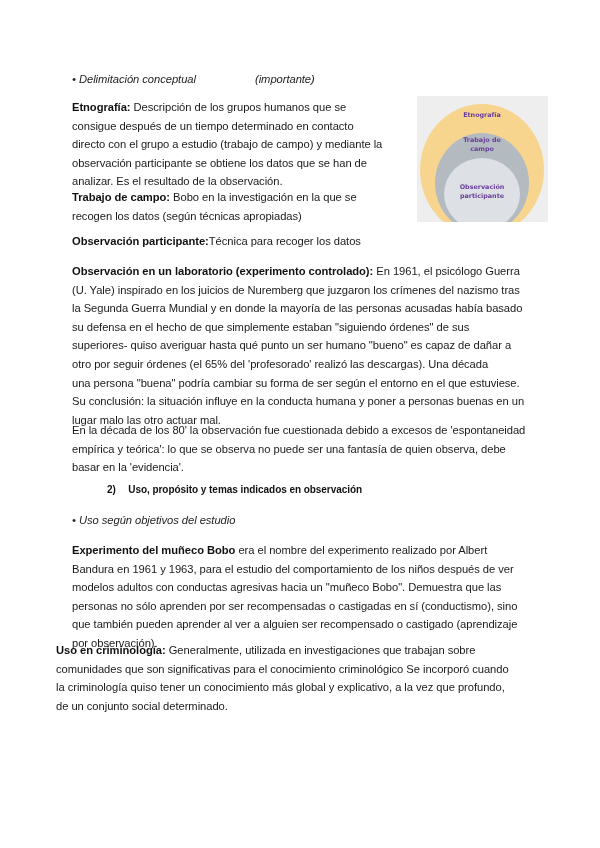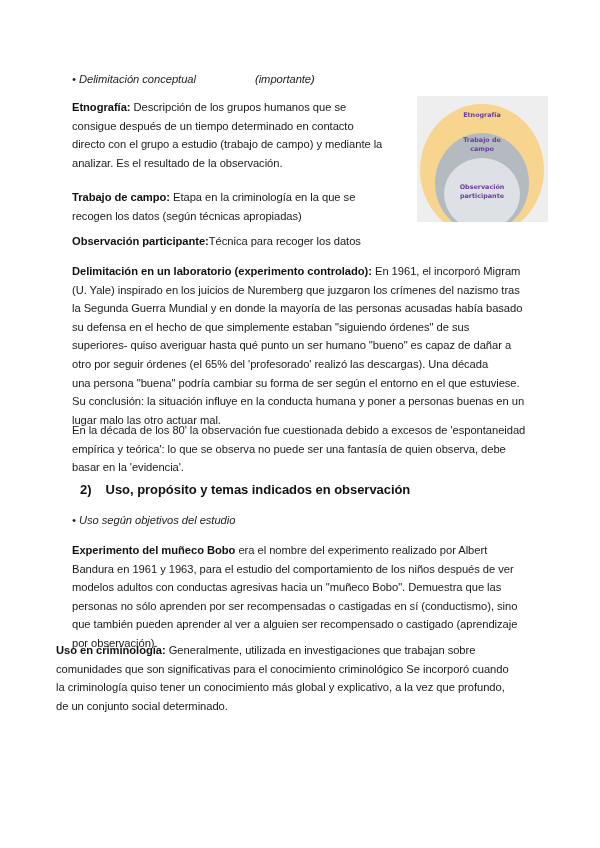--- a/index.html
+++ b/index.html
@@ -22,64 +22,65 @@
   <div class="abs line bullet-it" style="left:72px; top:70px;">
     <span>•</span>
     <span>Delimitación conceptual</span>
   </div>
   <div class="abs line bullet-it" style="left:255px; top:70px;">(importante)</div>
 
   <div class="abs line" style="left:72px; top:98px; width:320px;">
     <p><b>Etnografía:</b><span> Descripción de los grupos humanos que se</span></p>
     <p>consigue después de un tiempo determinado en contacto</p>
     <p>directo con el grupo a estudio (trabajo de campo) y mediante la</p>
+    <p>observación participante se obtiene los datos que se han de</p>
     <p>analizar. Es el resultado de la observación.</p>
   </div>
 
   <div class="diagram" style="background: rgb(238, 238, 238);">
     <svg width="131" height="126" viewBox="0 0 131 126">
       <ellipse id="outer-c" cx="65" cy="74" rx="62" ry="66" fill="#f7d58f"></ellipse>
       <ellipse id="mid-c" cx="65" cy="87" rx="47" ry="50" fill="#b3bbc1"></ellipse>
       <ellipse id="inner-c" cx="65" cy="98" rx="38" ry="36" fill="#dde1e5"></ellipse>
       <text class="dlabel" x="65" y="21" fill="#6a3d9a" text-anchor="middle" font-size="6.4" font-weight="bold" font-family="&quot;DejaVu Sans&quot;, sans-serif">Etnografía</text>
       <text class="dlabel" x="65" y="46" fill="#6a3d9a" text-anchor="middle" font-size="6.4" font-weight="bold" font-family="&quot;DejaVu Sans&quot;, sans-serif">Trabajo de</text>
       <text class="dlabel" x="65" y="55" fill="#6a3d9a" text-anchor="middle" font-size="6.4" font-weight="bold" font-family="&quot;DejaVu Sans&quot;, sans-serif">campo</text>
       <text class="dlabel" x="65" y="93" fill="#6a3d9a" text-anchor="middle" font-size="6.4" font-weight="bold" font-family="&quot;DejaVu Sans&quot;, sans-serif">Observación</text>
       <text class="dlabel" x="65" y="102" fill="#6a3d9a" text-anchor="middle" font-size="6.4" font-weight="bold" font-family="&quot;DejaVu Sans&quot;, sans-serif">participante</text>
     </svg>
   </div>
 
   <div class="abs line" style="left:72px; top:188px; width:330px;">
-    <p><b>Trabajo de campo:</b><span> Etapa en la criminología en la que se</span></p>
+    <p><b>Trabajo de campo:</b><span> Bobo en la investigación en la que se</span></p>
     <p>recogen los datos (según técnicas apropiadas)</p>
   </div>
 
   <div class="abs line" style="left:72px; top:232px; width:400px;">
     <p><b>Observación participante:</b><span>Técnica para recoger los datos</span></p>
   </div>
 
   <div class="abs line" style="left:72px; top:262px; width:470px;">
-    <p><b>Delimitación en un laboratorio (experimento controlado):</b><span>  En 1961, el incorporó Migram</span></p>
+    <p><b>Observación en un laboratorio (experimento controlado):</b><span>  En 1961, el psicólogo Guerra</span></p>
     <p>(U. Yale) inspirado en los juicios de Nuremberg que juzgaron los crímenes del nazismo tras</p>
     <p>la Segunda Guerra Mundial y en donde la mayoría de las personas acusadas había basado</p>
     <p>su defensa en el hecho de que simplemente estaban "siguiendo órdenes" de sus</p>
     <p>superiores- quiso averiguar hasta qué punto un ser humano "bueno" es capaz de dañar a</p>
     <p>otro por seguir órdenes (el 65% del 'profesorado' realizó las descargas). Una década</p>
     <p>una persona "buena" podría cambiar su forma de ser según el entorno en el que estuviese.</p>
     <p>Su conclusión: la situación influye en la conducta humana y poner a personas buenas en un</p>
     <p>lugar malo las otro actuar mal.</p>
   </div>
 
   <div class="abs line" style="left:72px; top:421px; width:470px;">
     <p>En la década de los 80' la observación fue cuestionada debido a excesos de 'espontaneidad</p>
     <p>empírica y teórica': lo que se observa no puede ser una fantasía de quien observa, debe</p>
     <p>basar en la 'evidencia'.</p>
   </div>
 
-  <div class="abs line b" style="left:80px; top:481px; font-size:13px;">
+  <div class="abs line b" style="left:107px; top:481px; font-size:10px;">
     <span>2)</span>
     <span style="display:inline-block; width:7px;"></span>
     <span>Uso, propósito y temas indicados en observación</span>
   </div>
 
   <div class="abs line bullet-it" style="left:72px; top:511px;">
     <span>•</span>
     <span>Uso según objetivos del estudio</span>
   </div>
 

